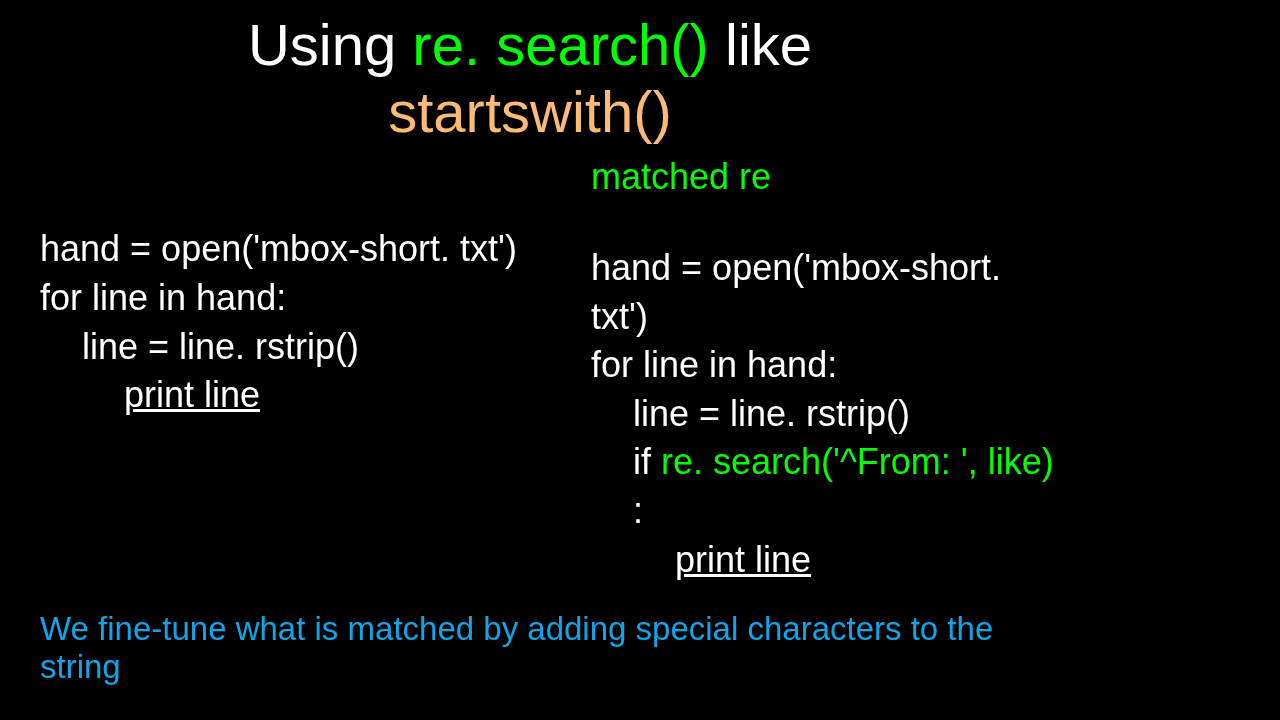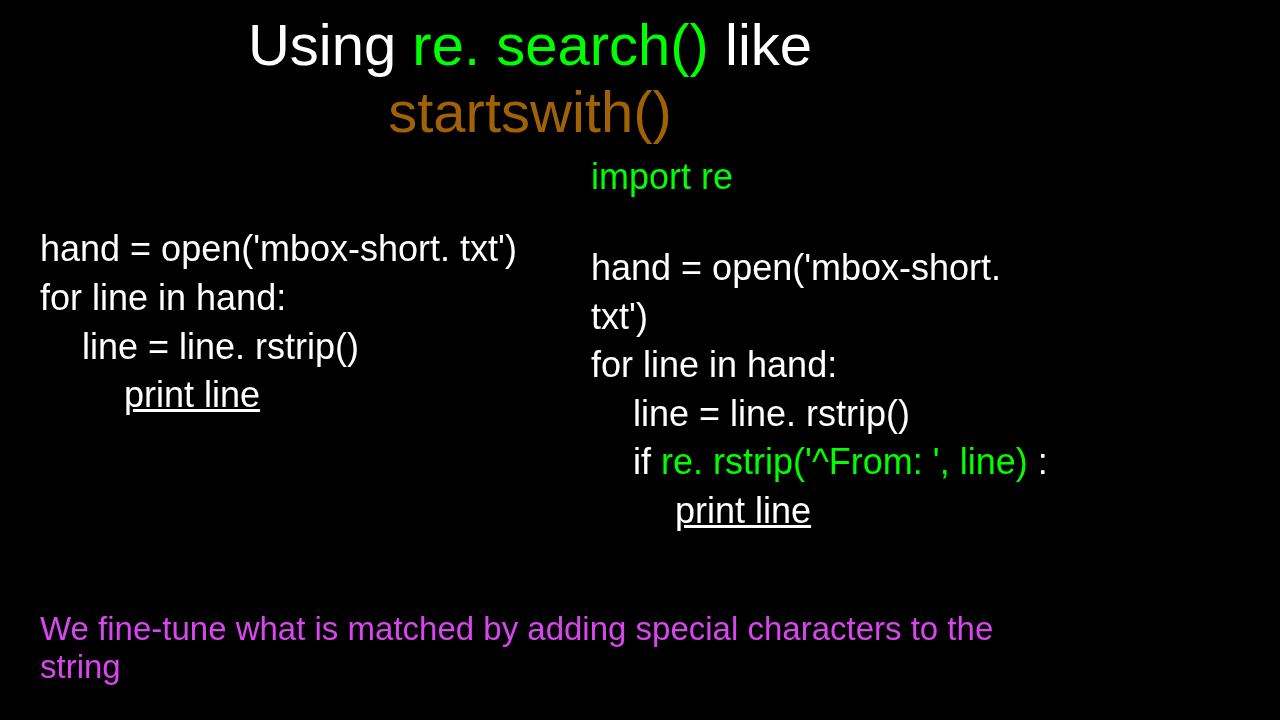--- a/index.html
+++ b/index.html
@@ -19,21 +19,21 @@
   }
   .title {
     text-align: center;
     font-size: 58px;
     line-height: 1.15;
     padding-top: 12px;
     color: #ffffff;
     font-weight: normal;
   }
   .green { color: #00ff00; }
-  .magenta { color: #a16207; }
+  .magenta { color: #fdba74; }
   .white { color: #ffffff; }
   .columns {
     display: flex;
     flex-direction: row;
     width: 100%;
     margin-top: 8px;
   }
   .col-left {
     flex: 0 0 55%;
     box-sizing: border-box;
@@ -50,21 +50,21 @@
     color: #ffffff;
     font-family: Arial, Helvetica, sans-serif;
   }
   .indent1 { padding-left: 42px; }
   .indent2 { padding-left: 84px; text-decoration: underline; }
   .footer {
     position: absolute;
     bottom: 34px;
     left: 40px;
     font-size: 33px;
-    color: #d946ef;
+    color: #0ea5e9;
   }
   .spacer-left {
     height: 72px;
   }
 </style>
 </head>
 <body>
 
 <div class="slide">
 
@@ -80,27 +80,27 @@
       <div class="code">
         <div>hand = open('mbox-short. txt')</div>
         <div>for line in hand:</div>
         <div class="indent1">line = line. rstrip()</div>
         <div class="indent2">print line</div>
       </div>
     </div>
 
     <div class="col-right">
       <div class="code">
-        <div class="green">import re</div>
+        <div class="green">matched re</div>
         <div style="height:42px;"></div>
         <div>hand = open('mbox-short. txt')</div>
         <div>for line in hand:</div>
         <div class="indent1">line = line. rstrip()</div>
         <div class="indent1">
-          <span class="white">if </span><span class="green">re. rstrip('^From: ', line)</span><span class="white"> :</span>
+          <span class="white">if </span><span class="green">re. search('^From: ', like)</span><span class="white"> :</span>
         </div>
         <div class="indent2">print line</div>
       </div>
     </div>
 
   </div>
 
   <div class="footer">We fine-tune what is matched by adding special characters to the string</div>
 
 </div>

